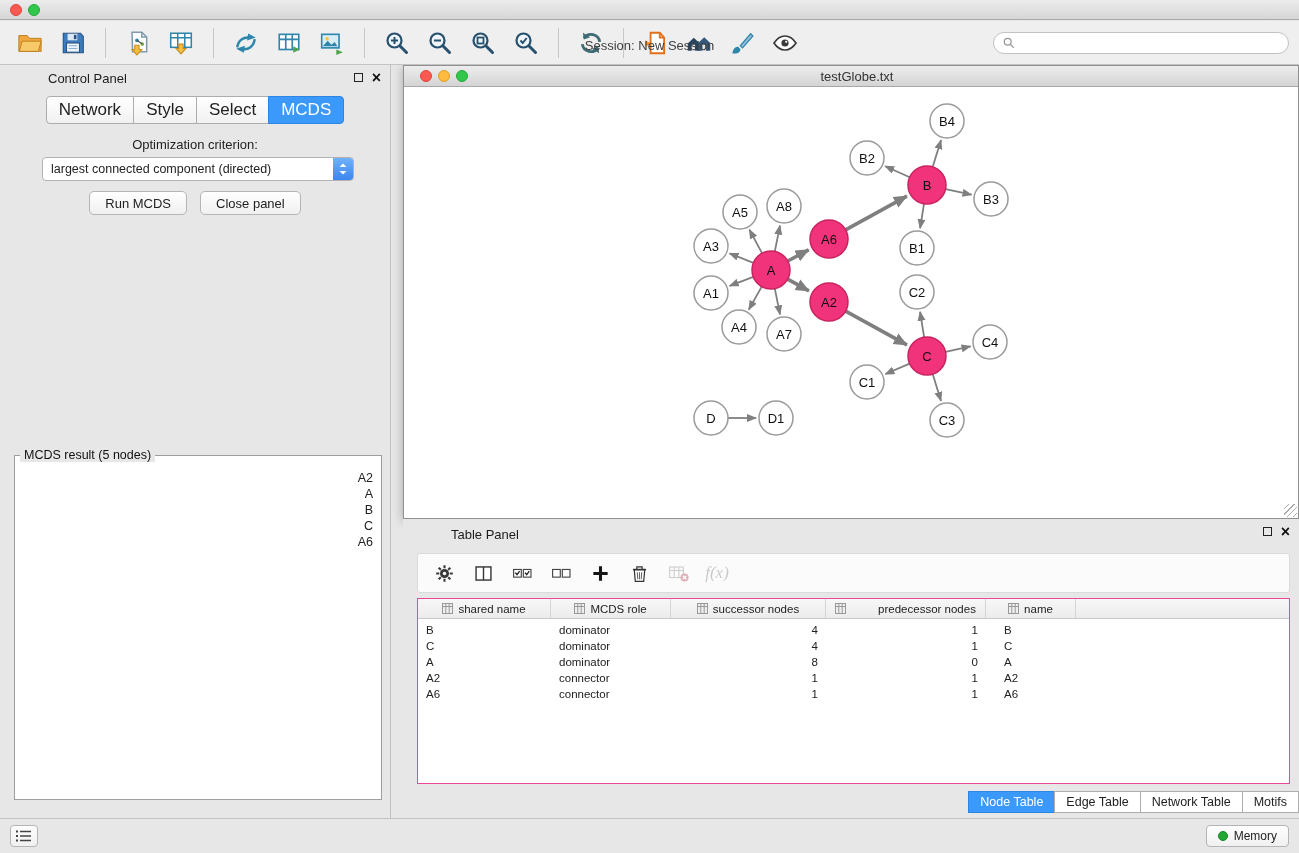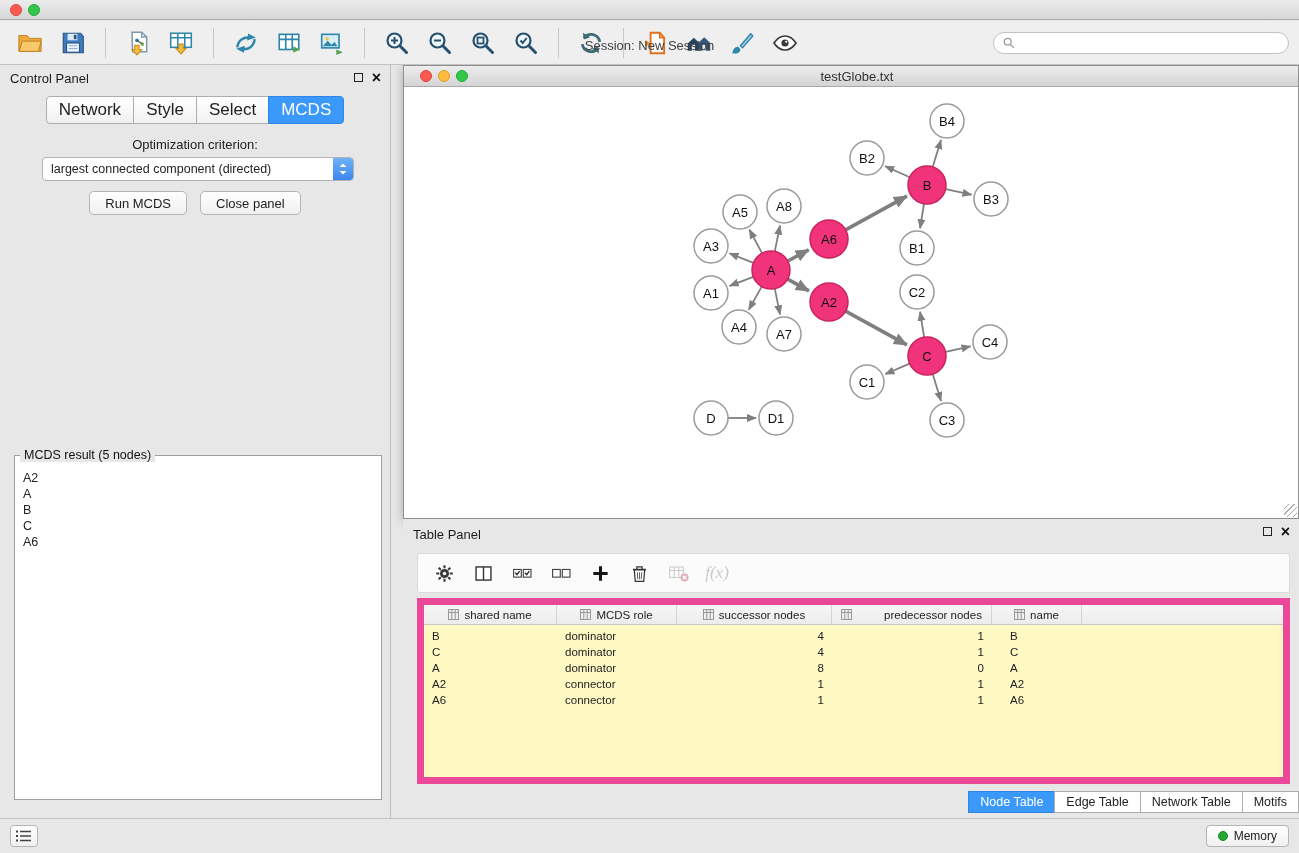--- a/index.html
+++ b/index.html
@@ -19,36 +19,36 @@
   .tb-btn{width:40px;height:36px;background:transparent;border:none;display:flex;align-items:center;justify-content:center;cursor:default;}
   .tb-btn svg{width:26px;height:26px;}
   .tb-sep{width:1px;height:30px;background:#C8C8C8;margin:0 9px;}
   .search{position:absolute;right:10px;top:11px;width:296px;height:22px;background:#fff;border:1px solid #C2C2C2;border-radius:12px;display:flex;align-items:center;padding:0 9px;}
   .search svg{width:12px;height:12px;margin-right:5px;flex:none;}
   .search input{border:none;outline:none;flex:1;font-size:12px;font-family:inherit;background:transparent;color:#333;}
 
   
   .control-panel{position:absolute;left:0;top:65px;width:391px;height:753px;background:#E7E7E7;border-right:1px solid #C0C0C0;}
   .panel-header{position:relative;height:26px;padding:6px 10px 0;}
-  .panel-title{font-size:13px;color:#1c1c1c;}
+  .panel-title{font-size:13px;color:#1c1c1c;margin-left:38px;}
   .panel-controls{position:absolute;right:9px;top:7px;display:flex;gap:9px;align-items:center;}
   .float-box{width:9px;height:9px;border:1.5px solid #222;display:inline-block;}
   .close-x{font-weight:bold;font-size:16px;line-height:11px;color:#111;}
   .cp-tabs{position:absolute;top:31px;left:0;width:100%;display:flex;justify-content:center;}
   .cp-tab{padding:3px 12px;font-size:17px;background:linear-gradient(#FFF,#F1F1F1);border:1px solid #ADADAD;margin-left:-1px;color:#222;cursor:default;}
   .cp-tab:first-child{border-radius:4px 0 0 4px;margin-left:0;}
   .cp-tab:last-child{border-radius:0 4px 4px 0;}
   .cp-tab.active{background:#3B99FC;border-color:#2E86E2;color:#fff;}
   .opt-label{position:absolute;left:0;top:72px;width:100%;text-align:center;font-size:13px;}
   .combo{position:absolute;left:42px;top:92px;width:312px;height:24px;background:#fff;border:1px solid #B3B3B3;border-radius:4px;display:flex;align-items:center;overflow:hidden;}
   .combo-text{flex:1;padding:0 8px;font-size:12.5px;white-space:nowrap;overflow:hidden;}
   .combo-cap{width:20px;height:100%;background:linear-gradient(#6FB1FA,#3C86EE);display:flex;align-items:center;justify-content:center;flex:none;}
   .btn-row{position:absolute;left:0;top:126px;width:100%;display:flex;justify-content:center;gap:13px;}
   .push-btn{height:24px;padding:0 15px;background:linear-gradient(#FFF,#F0F0F0);border:1px solid #B5B5B5;border-radius:5px;font-size:13px;font-family:inherit;color:#222;cursor:default;}
-  .result-box{position:absolute;left:14px;top:390px;width:368px;height:345px;border:1px solid #9E9E9E;background:#fff;}
+  .result-box{position:absolute;left:14px;top:390px;width:368px;height:345px;border:1px solid #9E9E9E;background:#fff;text-align:right;}
   .result-legend{position:absolute;left:5px;top:-8px;background:#E7E7E7;padding:0 4px;font-size:12.5px;color:#111;}
   .result-list{position:absolute;left:2px;right:2px;top:12px;bottom:2px;overflow:auto;padding:2px 6px;background:#fff;}
   .result-item{font-size:12.5px;line-height:16px;}
 
   
   .network-window{position:absolute;left:403px;top:65px;width:896px;height:454px;background:#fff;border:1px solid #8F8F8F;box-shadow:0 2px 10px rgba(0,0,0,.28);}
   .nw-titlebar{position:relative;height:21px;background:linear-gradient(#EDEDED,#D4D4D4);border-bottom:1px solid #A8A8A8;}
   .nw-title{text-align:center;font-size:13px;padding-top:3px;color:#333;padding-left:12px;}
   .nw-tl{position:absolute;top:4px;width:12px;height:12px;border-radius:50%;}
   .nw-tl.red{left:16px;background:#FB5A52;border:1px solid #E0443E;}
@@ -58,21 +58,21 @@
   .resize-grip{position:absolute;right:1px;bottom:1px;width:13px;height:13px;background:repeating-linear-gradient(135deg,transparent 0 3px,#ABABAB 3px 4px);}
 
   
   .table-panel{position:absolute;left:403px;top:519px;width:896px;height:299px;background:#E7E7E7;}
   .tp-header{position:relative;height:28px;padding:8px 10px 0;}
   .tp-toolbar{position:absolute;left:14px;top:34px;width:873px;height:40px;background:#FBFBFB;border:1px solid #DADADA;border-radius:3px;display:flex;align-items:center;padding:0 8px;gap:3px;}
   .tp-btn{width:36px;height:32px;border:none;background:transparent;display:flex;align-items:center;justify-content:center;cursor:default;}
   .tp-btn svg{width:21px;height:21px;}
   .tp-btn.disabled{opacity:.45;}
   .fx-label{font-family:"Liberation Serif",serif;font-style:italic;font-size:17px;color:#8F8F8F;}
-  .data-table{position:absolute;left:14px;top:79px;width:873px;height:186px;background:#fef9c3;border:7px solid #ec4899;overflow:hidden;}
+  .data-table{position:absolute;left:14px;top:79px;width:873px;height:186px;background:#ffffff;border:1px solid #ec4899;overflow:hidden;}
   .thead{display:flex;height:20px;background:linear-gradient(#F7F7F7,#ECECEC);border-bottom:1px solid #C9C9C9;}
   .th{display:flex;align-items:center;justify-content:center;gap:5px;font-size:11.5px;color:#222;border-right:1px solid #D4D4D4;overflow:hidden;}
   .th.filler{border-right:none;}
   .tbody{padding-top:3px;}
   .tr{display:flex;height:16px;}
   .td{font-size:11.5px;line-height:16px;padding:0 8px;white-space:nowrap;overflow:hidden;}
   .tp-tabs{position:absolute;left:0;top:272px;width:100%;display:flex;justify-content:flex-end;}
   .tp-tab{padding:3px 11px;font-size:12.5px;background:#fff;border:1px solid #ADADAD;margin-left:-1px;color:#222;cursor:default;}
   .tp-tab.active{background:#3B99FC;color:#fff;border-color:#2E86E2;}
 

